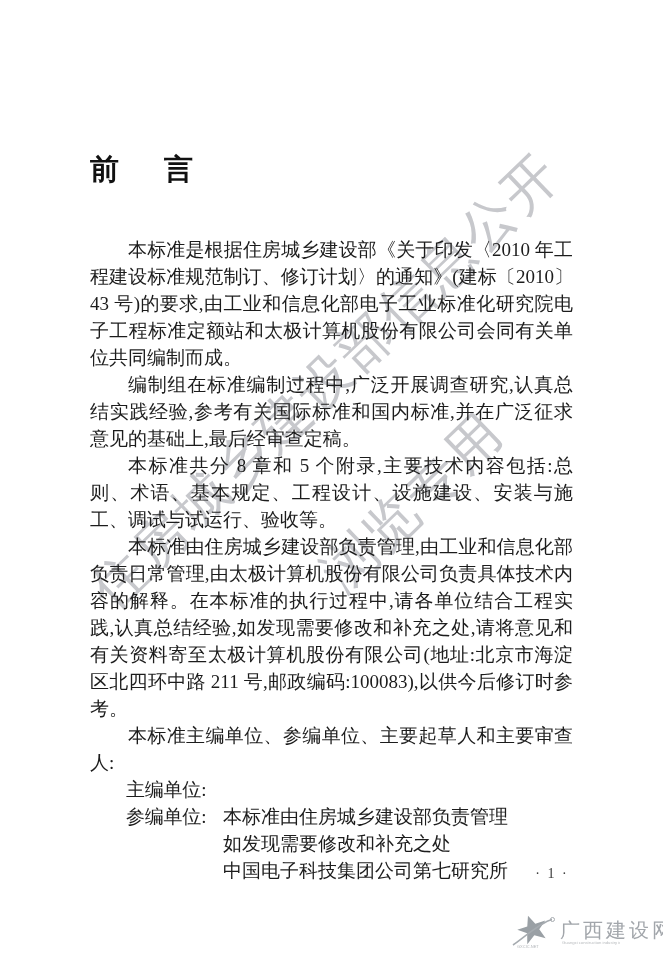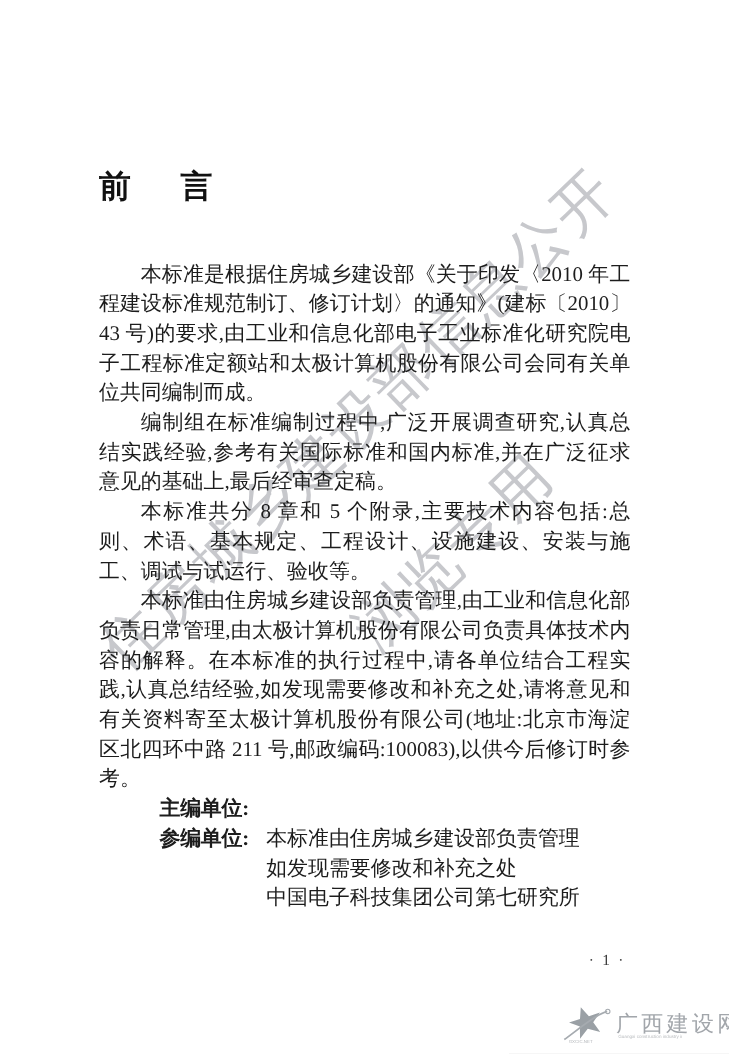--- a/index.html
+++ b/index.html
@@ -49,22 +49,22 @@
     margin-top:46px;
     font-size:19px;
     line-height:27px;
     text-align:justify;
   }
   p.para { margin:0; text-indent:2em;font-family:Liberation Serif, serif; }
 
   .unit-row { display:flex; }
   .unit-label {
     flex:0 0 97px;
-    margin-left:55px;
-    font-weight:bold;
+    margin-left:36px;
+    font-weight:normal;
     word-spacing:-5px;
     white-space:nowrap;
   }
   .unit-content { flex:1 1 auto; }
 
   
   .page-number {
     position:absolute;
     z-index:2;
     left:516px; top:866px;
@@ -109,20 +109,21 @@
   <div class="watermark wm2">浏览专用</div>
 
   <div class="content">
     <h1 class="doc-title">前　言</h1>
 
     <div class="body-text">
       <p class="para">本标准是根据住房城乡建设部《关于印发〈2010 年工程建设标准规范制订、修订计划〉的通知》(建标〔2010〕43 号)的要求,由工业和信息化部电子工业标准化研究院电子工程标准定额站和太极计算机股份有限公司会同有关单位共同编制而成。</p>
       <p class="para">编制组在标准编制过程中,广泛开展调查研究,认真总结实践经验,参考有关国际标准和国内标准,并在广泛征求意见的基础上,最后经审查定稿。</p>
       <p class="para">本标准共分 8 章和 5 个附录,主要技术内容包括:总则、术语、基本规定、工程设计、设施建设、安装与施工、调试与试运行、验收等。</p>
       <p class="para">本标准由住房城乡建设部负责管理,由工业和信息化部负责日常管理,由太极计算机股份有限公司负责具体技术内容的解释。在本标准的执行过程中,请各单位结合工程实践,认真总结经验,如发现需要修改和补充之处,请将意见和有关资料寄至太极计算机股份有限公司(地址:北京市海淀区北四环中路 211 号,邮政编码:100083),以供今后修订时参考。</p>
+      <p class="para">本标准主编单位、参编单位、主要起草人和主要审查人:</p>
 
       <div class="unit-row">
         <span class="unit-label">主 编 单 位:</span>
       </div>
 
       <div class="unit-row">
         <span class="unit-label">参 编 单 位:</span>
         <div class="unit-content">
           <div>本标准由住房城乡建设部负责管理</div>
           <div>如发现需要修改和补充之处</div>

